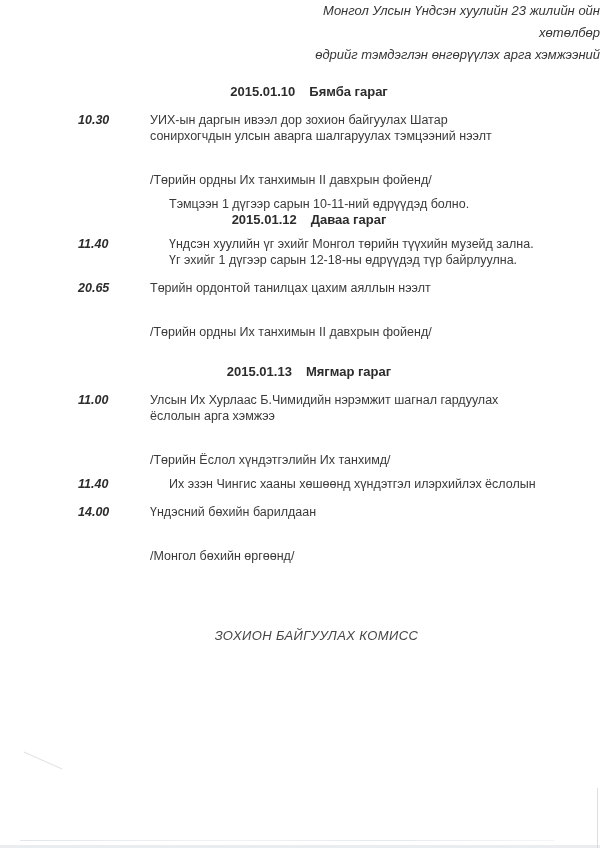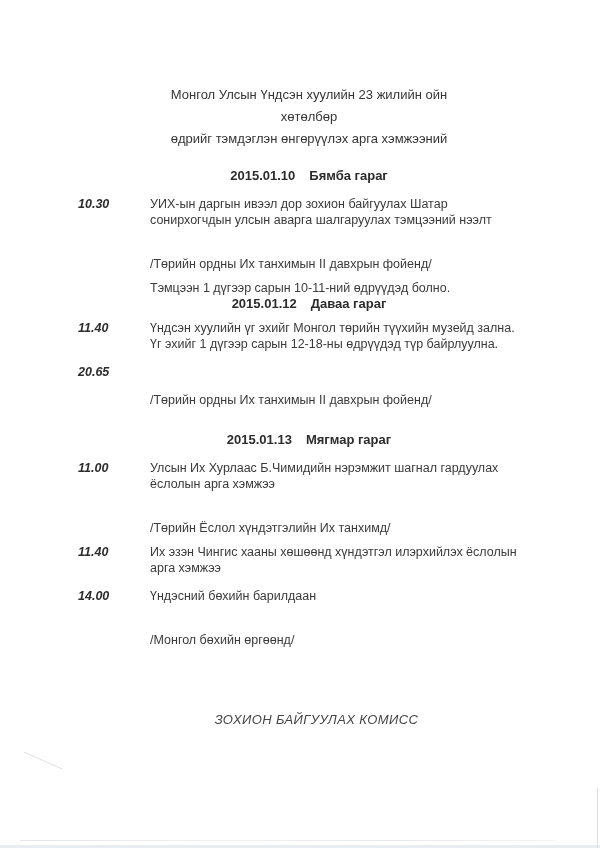--- a/index.html
+++ b/index.html
@@ -10,26 +10,26 @@
   .page {
     position: relative;
     width: 600px;
     height: 848px;
     background: #ffffff;
     overflow: hidden;
     font-family: "Liberation Sans", "DejaVu Sans", sans-serif;
     color: #3a3a3a;
   }
   .doc-title {
-    padding-top: 84px;
     padding-left: 18px;
-    text-align: center;
+    text-align: right;
     font-size: 13px;
     line-height: 22px;
     color: #353535;
+    font-style: italic;
   }
   .day-header {
     margin: 0;
     padding-left: 18px;
     text-align: center;
     font-size: 13px;
     font-weight: bold;
     line-height: 16px;
     color: #2c2c2c;
   }
@@ -37,21 +37,21 @@
     margin-left: 14px;
   }
   .mt-day1 { margin-top: 18px; }
   .mt-day2 { margin-top: 0; }
   .mt-day3 { margin-top: 24px; }
   .event {
     display: flex;
     margin-top: 12px;
     padding-left: 78px;
   }
-  .event.tight { margin-top: 8px; }
+  .event.tight { margin-top: 8px; gap: 19px; }
   .event .time {
     width: 72px;
     flex: 0 0 72px;
     font-size: 12.5px;
     font-weight: bold;
     line-height: 16px;
     color: #2c2c2c;
     font-style: italic;
   }
   .event .desc {
@@ -151,20 +151,21 @@
     <div class="event tight">
       <div class="time">11.40</div>
       <div class="desc">
         <div class="line">Үндсэн хуулийн үг эхийг Монгол төрийн түүхийн музейд зална.</div>
         <div class="line">Үг эхийг 1 дүгээр сарын 12-18-ны өдрүүдэд түр байрлуулна.</div>
       </div>
     </div>
     <div class="event">
       <div class="time">20.65</div>
       <div class="desc">
+        <div class="line">Төрийн ордонтой танилцах цахим аяллын нээлт</div>
         <div class="venue">/Төрийн ордны Их танхимын II давхрын фойенд/</div>
       </div>
     </div>
   </section>
 
   <section>
     <h2 class="day-header mt-day3">
       <span>2015.01.13</span><span class="day-name">Мягмар гараг</span>
     </h2>
     <div class="event">
@@ -172,21 +173,20 @@
       <div class="desc">
         <div class="line">Улсын Их Хурлаас Б.Чимидийн нэрэмжит шагнал гардуулах</div>
         <div class="line">ёслолын арга хэмжээ</div>
         <div class="venue">/Төрийн Ёслол хүндэтгэлийн Их танхимд/</div>
       </div>
     </div>
     <div class="event tight">
       <div class="time">11.40</div>
       <div class="desc">
         <div class="line">Их эзэн Чингис хааны хөшөөнд хүндэтгэл илэрхийлэх ёслолын</div>
-        <div class="line">арга хэмжээ</div>
       </div>
     </div>
     <div class="event">
       <div class="time">14.00</div>
       <div class="desc">
         <div class="line">Үндэсний бөхийн барилдаан</div>
         <div class="venue">/Монгол бөхийн өргөөнд/</div>
       </div>
     </div>
   </section>

